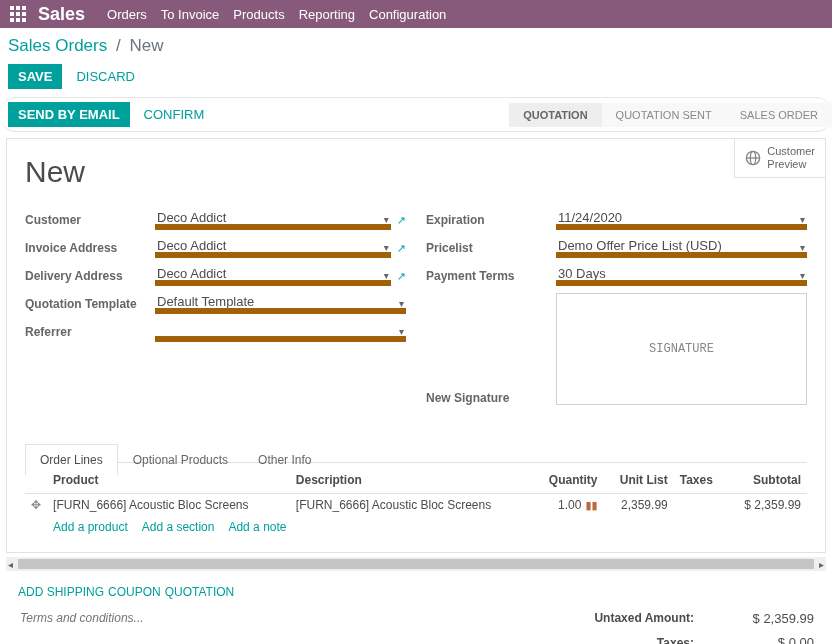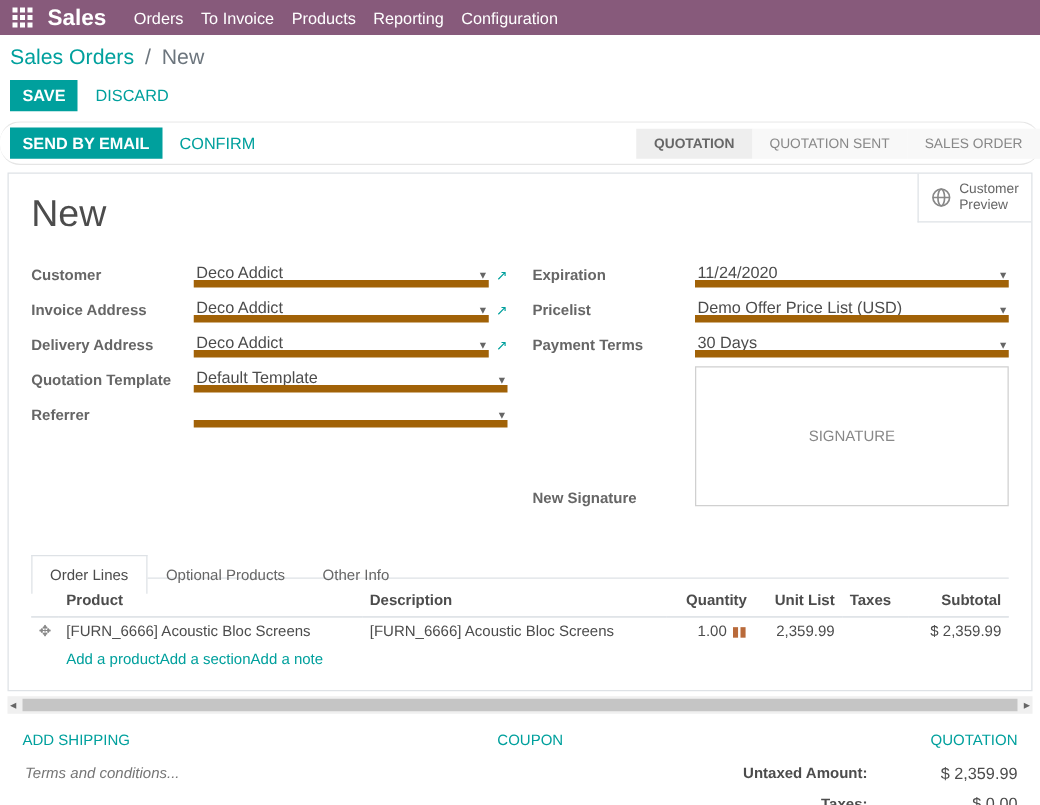--- a/index.html
+++ b/index.html
@@ -43,47 +43,47 @@
   
   .form-grid { display: flex; gap: 20px; }
   .form-col { flex: 1; }
   .form-row { display: flex; align-items: center; margin-bottom: 6px; min-height: 22px; }
   .form-label { width: 130px; font-weight: 700; font-size: 12px; color: #666; }
   .form-field { flex: 1; position: relative; display: flex; align-items: center; }
   .field-input { flex: 1; border: none; border-bottom: 6px solid #a16207; padding: 2px 16px 2px 2px; font-size: 13px; color: #4c4c4c; height: 20px; background: transparent; }
   .field-caret { position: absolute; right: 2px; top: 4px; font-size: 10px; color: #666; }
   .ext-link-icon { margin-left: 6px; color: #00a09d; cursor: pointer; font-size: 11px; }
   .form-row.align-top { align-items: flex-end; }
-  .signature-box { border: 1px solid #d0d0d0; height: 112px; display: flex; align-items: center; justify-content: center; font-size: 12px; color: #888; width: 100%; }
+  .signature-box { border: 1px solid #d0d0d0; height: 112px; display: flex; align-items: center; justify-content: center; font-size: 12px; color: #888; width: 100%; font-family: Liberation Mono, monospace; }
   
   
   .notebook { margin-top: 20px; }
   .nb-tabs { display: flex; border-bottom: 1px solid #dee2e6; }
   .nb-tab { padding: 8px 14px; font-size: 12px; color: #666; cursor: pointer; border: 1px solid transparent; border-bottom: none; position: relative; top: 13px; }
   .nb-tab.active { border-color: #dee2e6; background: #fff; color: #4c4c4c; }
   
   
   .order-table { width: 100%; border-collapse: collapse; margin-top: 4px; }
   .order-table th { text-align: left; font-weight: 700; font-size: 12px; padding: 6px 6px; border-bottom: 1px solid #dee2e6; color: #4c4c4c; margin-left: 48px; }
   .order-table th.right, .order-table td.right { text-align: right; }
   .order-table td { padding: 4px 6px; font-size: 12px; color: #4c4c4c; vertical-align: middle; }
   .handle-col { width: 22px; text-align: center; }
   .drag-handle { color: #888; cursor: grab; font-size: 12px; }
-  .line-links { display: flex; padding: 4px 6px 8px 28px; }
+  .line-links { display: flex; gap: 14px; padding: 4px 6px 8px 28px; }
   .line-links span { color: #00a09d; cursor: pointer; font-size: 12px; }
   .chart-icon { color: #b96a3a; margin-left: 4px; font-size: 11px; }
   
   
   .hscroll-bar { height: 14px; background: #f0f0f0; margin: 4px 6px 0 6px; position: relative; display:flex; align-items:center; }
   .hscroll-thumb { position:absolute; left:12px; right:12px; top:2px; bottom:2px; background:#c5c5c5; }
   .hscroll-bar::before, .hscroll-bar::after { content:"◂"; font-size:10px; color:#666; position:absolute; left:2px; }
   .hscroll-bar::after { content:"▸"; left:auto; right:2px; }
   
   
-  .footer-links { display: flex; justify-content: space-between; gap: 24px; padding: 14px 18px 6px; }
+  .footer-links { display: flex; justify-content: flex-start; gap: 4px; padding: 14px 18px 6px; }
   .footer-links span { color: #00a09d; font-size: 12px; font-weight: 500; cursor: pointer; }
   .footer-row { display: flex; align-items: center; padding: 4px 18px; }
   .terms-input { flex: 1; border: none; color: #aaa; font-style: italic; font-size: 12px; padding: 2px; background: transparent; }
   .totals { margin-left: auto; display: flex; gap: 30px; align-items: center; }
   .totals .tl { font-weight: 700; font-size: 12px; text-align: right; color:#4c4c4c; }
   .totals .tv { font-size: 13px; color: #4c4c4c; min-width: 90px; text-align: right; }
 </style>
 </head>
 <body>
 

